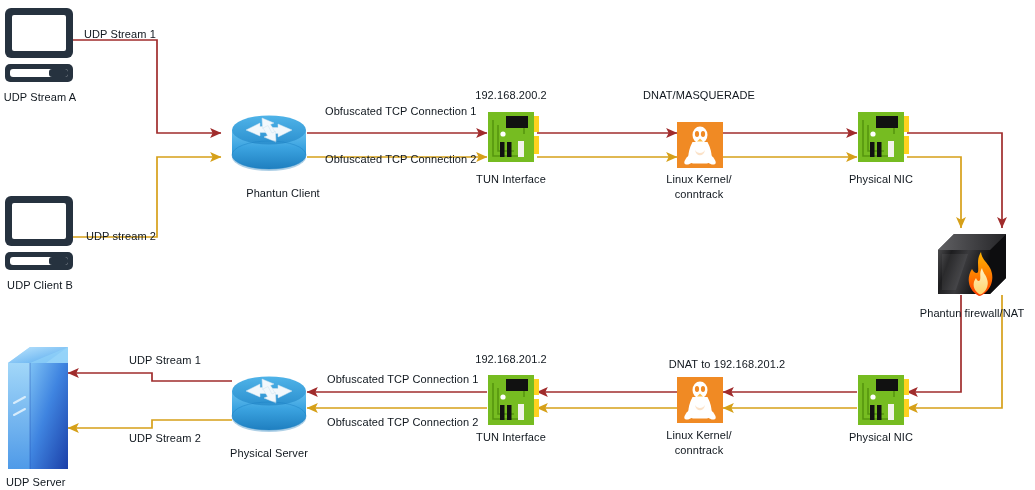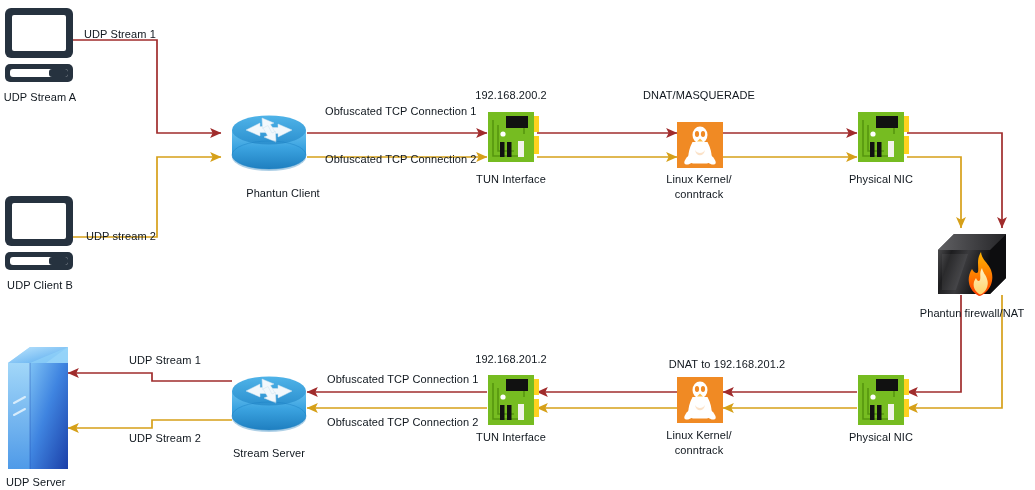--- a/index.html
+++ b/index.html
@@ -307,21 +307,21 @@
     <span>conntrack</span>
   </div>
   <div class="lbl c" style="left:881px; top:172px;">Physical NIC</div>
   <div class="lbl c" style="left:972px; top:306px;">Phantun firewall/NAT</div>
   <div class="lbl c" style="left:881px; top:430px;">Physical NIC</div>
   <div class="lbl c" style="left:699px; top:428px;">
     <span>Linux Kernel/</span><br>
     <span>conntrack</span>
   </div>
   <div class="lbl c" style="left:511px; top:430px;">TUN Interface</div>
-  <div class="lbl c" style="left:269px; top:446px;">Stream Server</div>
+  <div class="lbl c" style="left:269px; top:446px;">Physical Server</div>
   <div class="lbl" style="left:6px; top:475px;">UDP Server</div>
 
   <div class="lbl c" style="left:511px; top:88px;">192.168.200.2</div>
   <div class="lbl c" style="left:699px; top:88px;">DNAT/MASQUERADE</div>
   <div class="lbl c" style="left:511px; top:352px;">192.168.201.2</div>
   <div class="lbl c" style="left:699px; top:357px;margin-left:28px;">DNAT to 192.168.201.2</div>
 
   <div class="lbl" style="left:84px; top:27px;">UDP Stream 1</div>
   <div class="lbl" style="left:86px; top:229px;">UDP stream 2</div>
   <div class="lbl" style="left:325px; top:104px;">Obfuscated TCP Connection 1</div>

